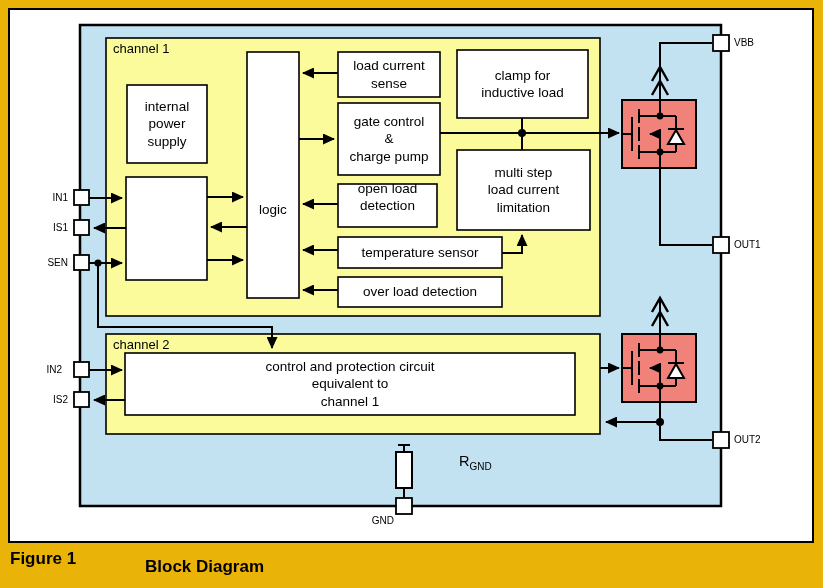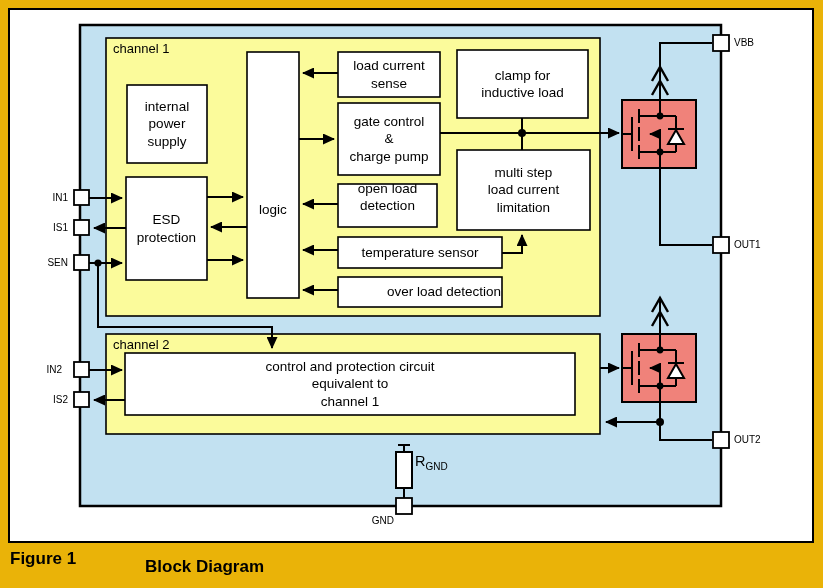--- a/index.html
+++ b/index.html
@@ -11,21 +11,21 @@
   .canvas svg{position:absolute;left:0;top:0;}
   .blabel{
     position:absolute;display:flex;align-items:center;justify-content:center;
     text-align:center;white-space:pre-line;font-size:13.5px;line-height:1.28;
     pointer-events:none;
   }
   .chlabel{position:absolute;font-size:13px;line-height:14px;}
   .pinlabel{position:absolute;font-size:10px;line-height:16px;height:16px;}
   .pl-right{text-align:right;}
   .pl-left{text-align:left;}
-  .rlabel{position:absolute;font-size:14.5px;line-height:16px;}
+  .rlabel{position:absolute;font-size:14.5px;line-height:16px;margin-left:44px;}
   .rlabel sub{font-size:10px;}
   .caption{position:absolute;font-weight:bold;font-size:17px;line-height:18px;}
 </style>
 </head>
 <body>
 
 <div class="canvas">
 
   <svg width="823" height="588" viewBox="0 0 823 588">
     <defs>
@@ -141,32 +141,30 @@
       <rect x="396" y="498" width="16" height="16"></rect>
     </g>
   </svg>
 
   <div class="chlabel" style="left:113px;top:42px;">channel 1</div>
   <div class="chlabel" style="left:113px;top:338px;">channel 2</div>
 
   <div class="blabel" style="left:127px;top:85px;width:80px;height:78px;">internal
 power
 supply</div>
-  <div class="blabel" style="left:126px;top:177px;width:81px;height:103px;">ESD
-protection</div>
   <div class="blabel" style="left:247px;top:52px;width:52px;height:316px;">logic</div>
   <div class="blabel" style="left:338px;top:52px;width:102px;height:45px;">load current
 sense</div>
   <div class="blabel" style="left:338px;top:103px;width:102px;height:72px;">gate control
 &amp;
 charge pump</div>
   <div class="blabel" style="left:338px;top:184px;width:99px;height:26px;">open load
 detection</div>
   <div class="blabel" style="left:338px;top:237px;width:164px;height:31px;">temperature sensor</div>
-  <div class="blabel" style="left:338px;top:277px;width:164px;height:30px;margin-left:24px;">over load detection</div>
+  <div class="blabel" style="left:338px;top:277px;width:164px;height:30px;">over load detection</div>
   <div class="blabel" style="left:457px;top:50px;width:131px;height:68px;">clamp for
 inductive load</div>
   <div class="blabel" style="left:457px;top:150px;width:133px;height:80px;">multi step
 load current
 limitation</div>
   <div class="blabel" style="left:125px;top:353px;width:450px;height:62px;">control and protection circuit
 equivalent to
 channel 1</div>
 
   <div class="pinlabel pl-right" style="left:26px;top:190px;width:42px;">IN1</div>

